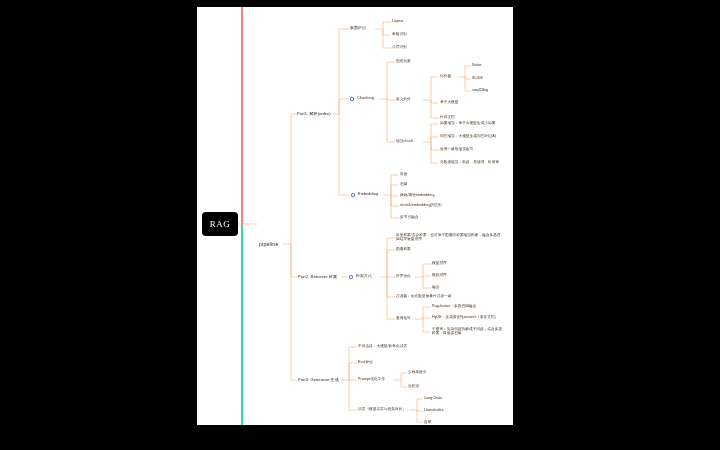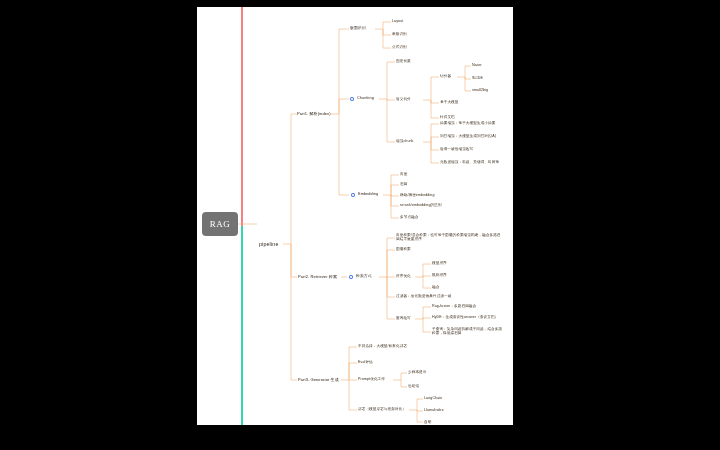--- a/index.html
+++ b/index.html
@@ -7,21 +7,21 @@
        font-family:"Liberation Sans","DejaVu Sans",sans-serif;}
   #stage{position:relative;width:720px;height:450px;background:#000;}
   #canvas{position:absolute;left:197px;top:7px;width:316px;height:418px;
           background:#ffffff;overflow:hidden;}
   
   .bar{position:absolute;width:2px;}
   #bar-red{left:44px;top:0px;height:219px;background:#fb7f7f;}
   #bar-teal{left:44px;top:219px;height:199px;background:#35d6ae;}
   
   #root-node{position:absolute;left:5px;top:205px;width:36px;height:24px;
-             border-radius:4px;background:#737373;
+             border-radius:4px;background:#000000;
              display:flex;align-items:center;justify-content:center;
              font-family:"Liberation Serif","DejaVu Serif",serif;
              color:#fff;font-size:9px;letter-spacing:.5px;}
   
   .node{position:absolute;white-space:nowrap;color:#3b2a18;
         font-size:3.6px;line-height:1.25;letter-spacing:.1px;}
   .node.lv1{font-size:4.0px;color:#2f2012;}
   .node.lv2{font-size:3.8px;color:#35251a;}
   .node.wrap{white-space:normal;}
   .pipeline{position:absolute;font-size:5.2px;color:#2b1d10;

